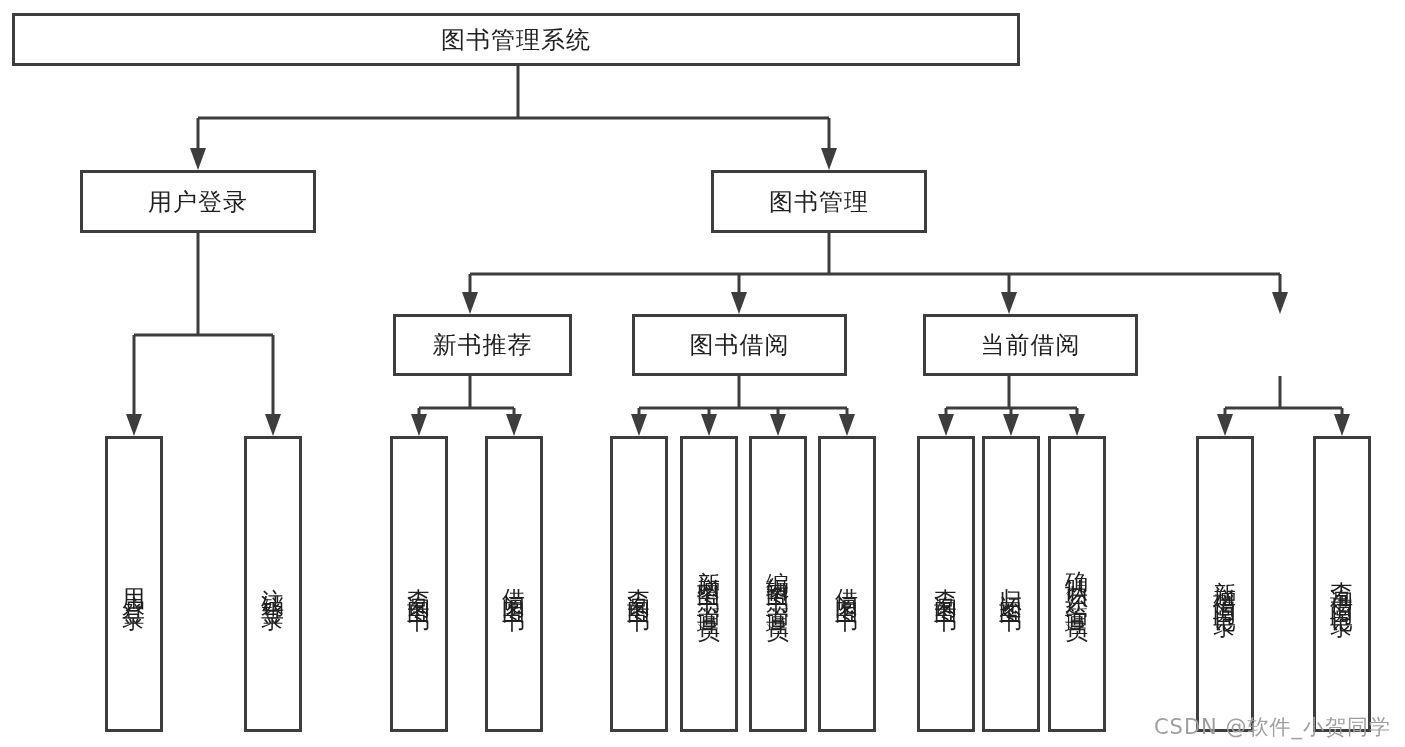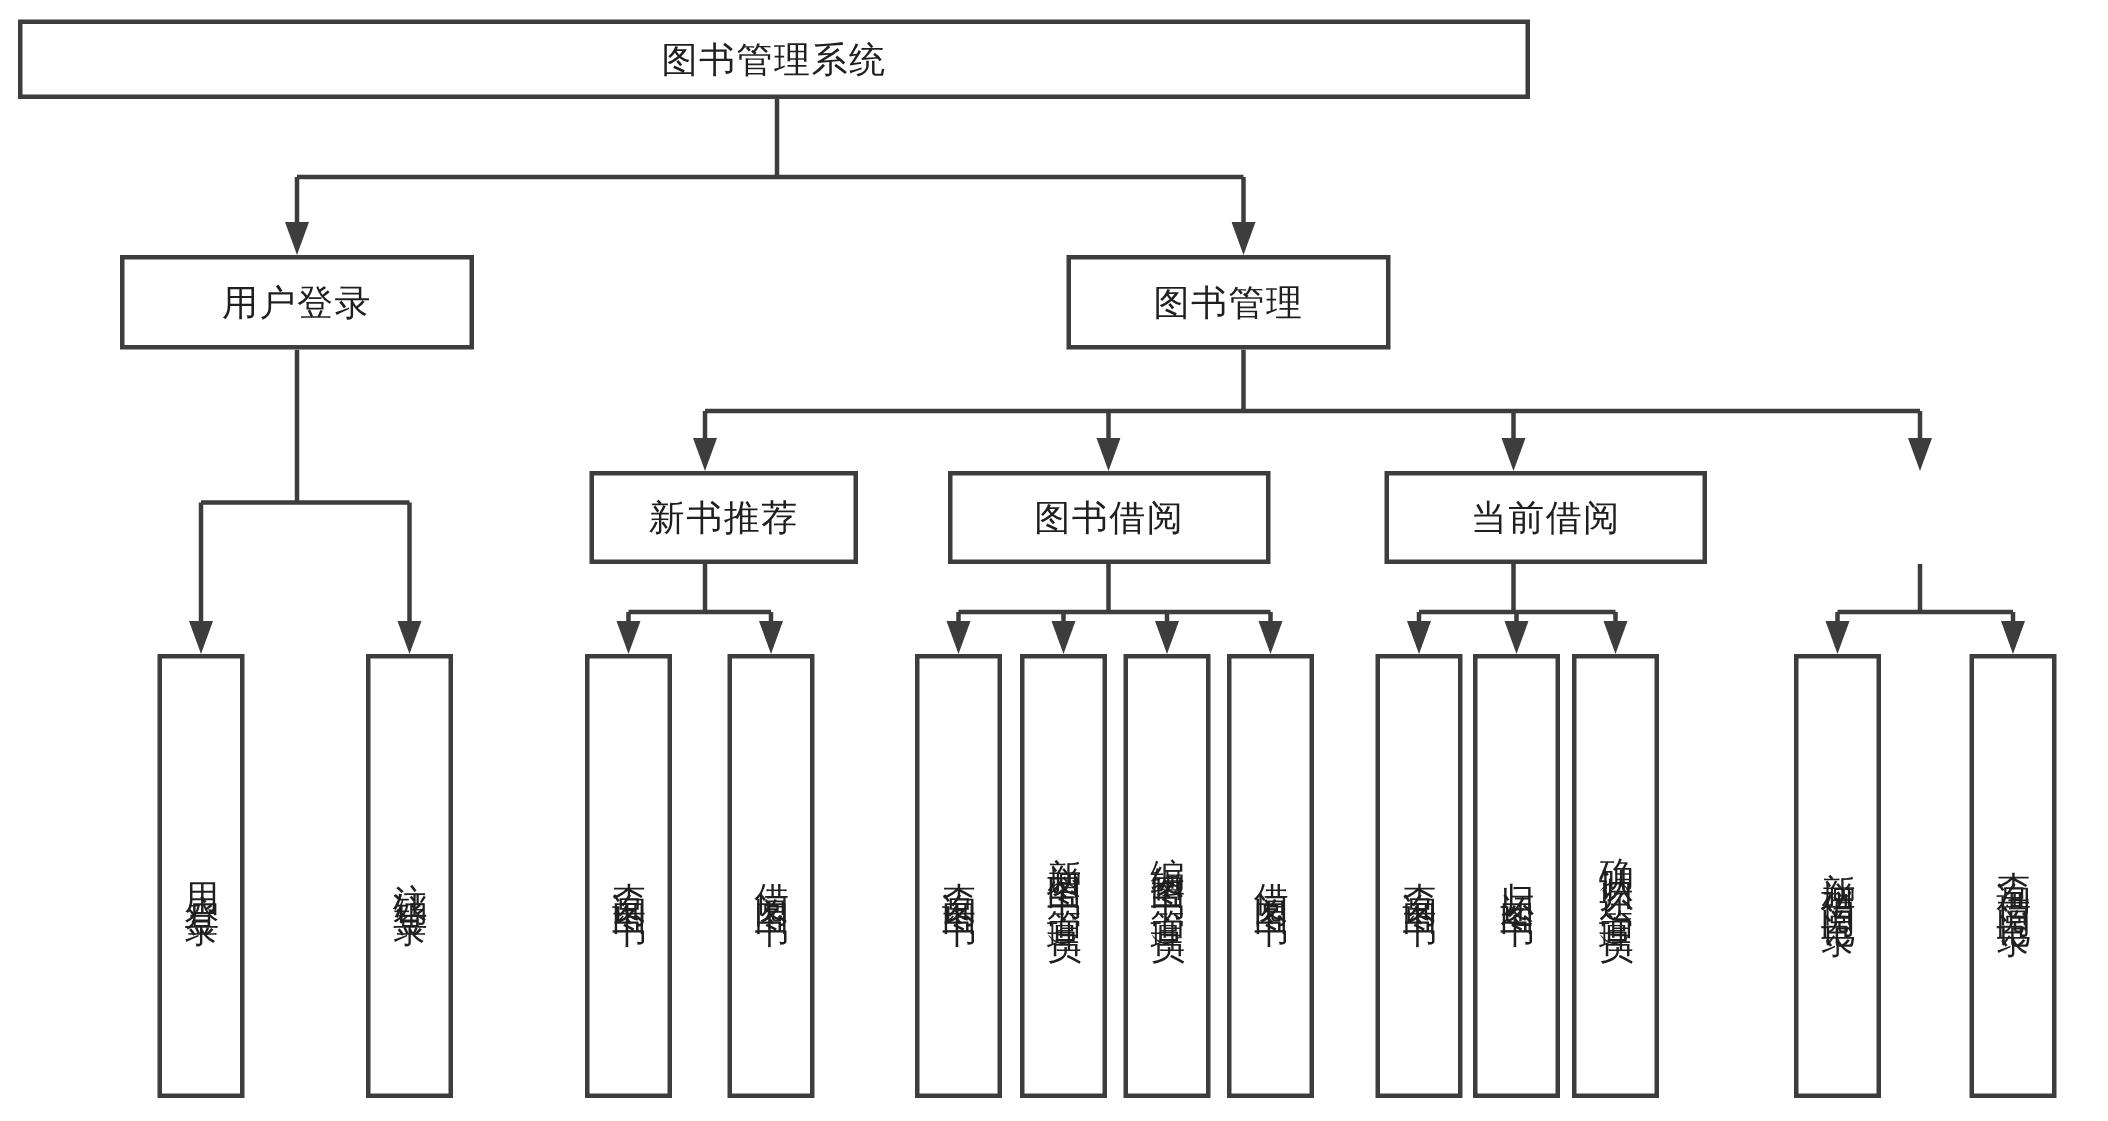--- a/index.html
+++ b/index.html
@@ -173,13 +173,14 @@
     <span>确认归还（管理员）</span>
   </div>
 
   <div class="box leaf" style="left:1196px;top:436px;width:58px;height:296px;">
     <span>新增借阅记录</span>
   </div>
   <div class="box leaf" style="left:1313px;top:436px;width:58px;height:296px;">
     <span>查询借阅记录</span>
   </div>
 
+  <div class="watermark">CSDN @软件_小贺同学</div>
 </div>
 
 </body></html>

